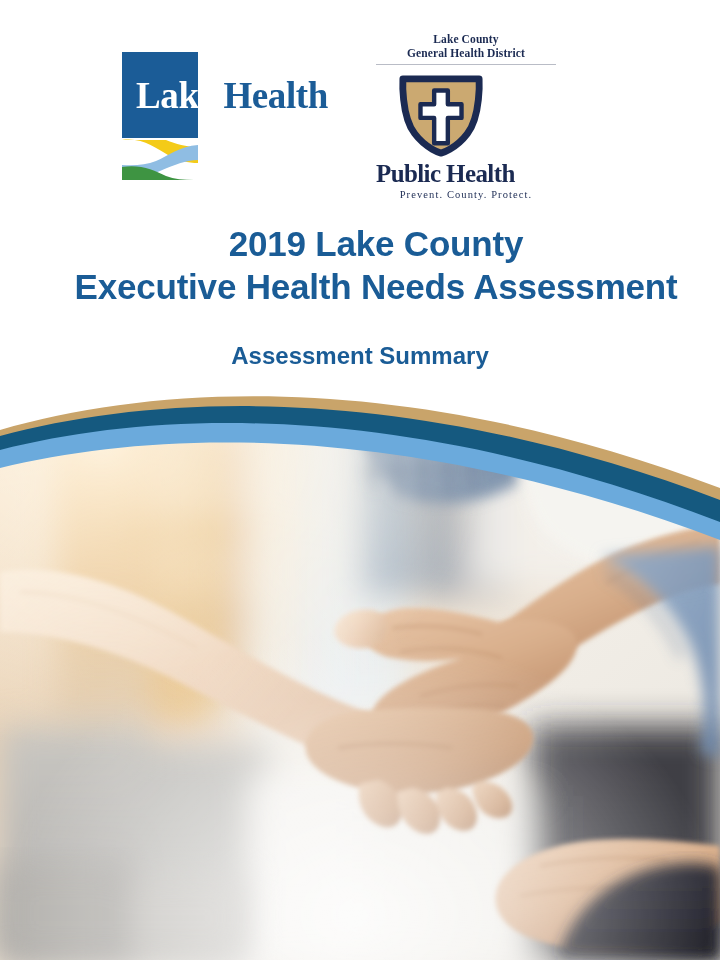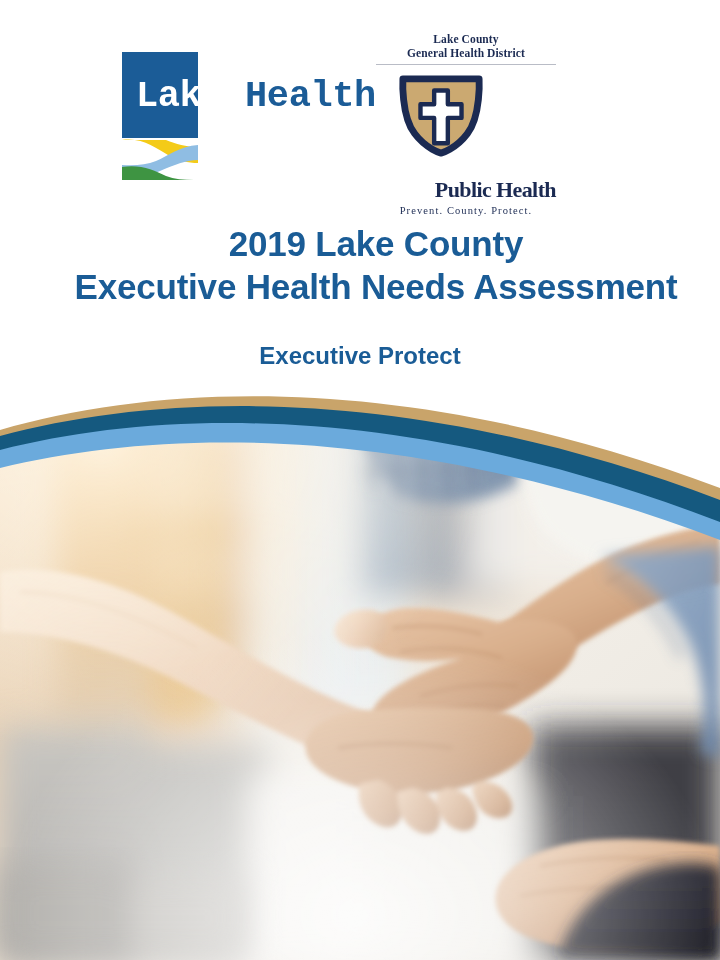--- a/index.html
+++ b/index.html
@@ -42,21 +42,21 @@
     top: 0;
     width: 76px;
     height: 128px;
   }
   .lh-wordmark {
     position: absolute;
     left: 14px;
     top: 22px;
     width: 330px;
     height: 44px;
-    font-family: Liberation Mono, monospace;
+    font-family: Liberation Serif, serif;
     font-weight: bold;
     font-size: 37px;
     line-height: 44px;
     letter-spacing: -0.4px;
     color: #1B5C97;
     white-space: nowrap;
   }
   .lh-wordmark .lw-white {
     color: #ffffff;
   }
@@ -83,28 +83,28 @@
     height: 1px;
     background: #b9bcc6;
     width: 100%;
   }
   .ph-shield {
     margin: 6px auto 0 auto;
     width: 130px;
     height: 86px;
   }
   .ph-name {
-    text-align: right;
+    text-align: left;
     font-family: "Liberation Serif", serif;
     font-weight: bold;
-    font-size: 22px;
+    font-size: 25px;
     line-height: 26px;
     color: #1B2A52;
     letter-spacing: -0.6px;
-    margin-top: 16px;
+    margin-top: 0;
   }
   .ph-tag {
     text-align: center;
     font-family: "Liberation Serif", serif;
     font-size: 10.5px;
     line-height: 13px;
     color: #1B2A52;
     letter-spacing: 1.1px;
     margin-top: 1px;
   }
@@ -185,21 +185,21 @@
         <path d="M58 20 L72 20 L72 34 L86 34 L86 48 L72 48 L72 74 L58 74 L58 48 L44 48 L44 34 L58 34 Z" fill="#ffffff" stroke="#1B2A52" stroke-width="4.5" stroke-linejoin="round"></path>
       </svg>
       <div class="ph-name">Public Health</div>
       <div class="ph-tag">Prevent. County. Protect.</div>
     </div>
   </div>
 
   <div class="title-block">
     <div class="doc-title">2019 Lake County</div>
     <div class="doc-title">Executive Health Needs Assessment</div>
-    <div class="doc-subtitle">Executive Protect</div>
+    <div class="doc-subtitle">Assessment Summary</div>
   </div>
 
   <div class="hero">
     <svg class="hero-svg" viewBox="0 0 720 564" preserveAspectRatio="none" aria-hidden="true">
       <defs>
 
         <clipPath id="photoClip">
           <path d="M0 56 C180 6 430 2 720 108 L720 564 L0 564 Z"></path>
         </clipPath>
 

